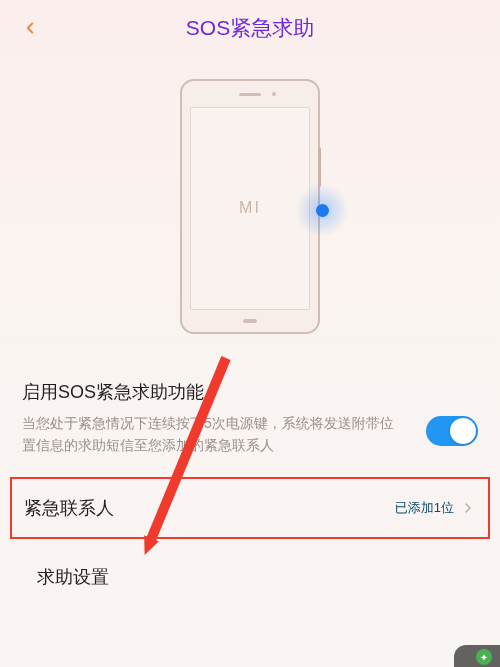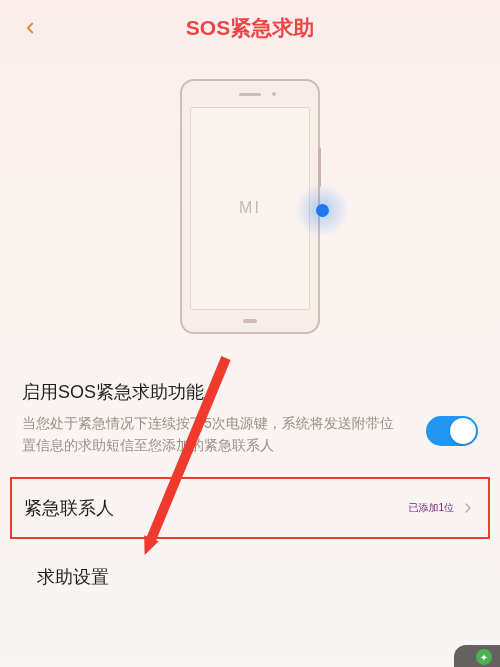--- a/index.html
+++ b/index.html
@@ -20,21 +20,21 @@
   .back-btn {
     position: absolute;
     left: 16px;
     top: 50%;
     transform: translateY(-50%);
     width: 28px; height: 28px;
     display: flex; align-items: center; justify-content: center;
     cursor: pointer;
   }
   .back-btn svg { stroke: #e78a3f; }
-  .title { font-size: 21px; font-weight: 700; color: #ef4444; }
+  .title { font-size: 21px; font-weight: 400; color: #6d28d9; }
   .illustration {
     height: 300px;
     display: flex; align-items: center; justify-content: center;
     position: relative;
   }
   .phone {
     width: 140px; height: 255px;
     border: 2px solid #d0bdb6;
     border-radius: 14px;
     background: #f7ede9;
@@ -105,21 +105,21 @@
     margin-left: 15px;
   }
   .row.highlight {
     margin: 0 10px 6px 10px;
     padding: 4px 12px;
     border: 2px solid #f03a2e;
     height: 62px;
   }
   .row-title { font-size: 18px; color: #1f1f1f; }
   .row-right { display: flex; align-items: center; gap: 6px; }
-  .row-value { font-size: 10px; color: #701a75; }
+  .row-value { font-size: 13px; color: #0c4a6e; }
   .chevron { display: flex; }
   .chevron svg { stroke: #b3a9a2; }
   .arrow-overlay {
     position: absolute; pointer-events: none;
     left: 128px; top: 354px; width: 108px; height: 218px;
   }
   .watermark {
     position: absolute; bottom: 0; right: 0;
     padding: 4px 8px 2px 22px;
     background: rgba(0,0,0,0.6);

